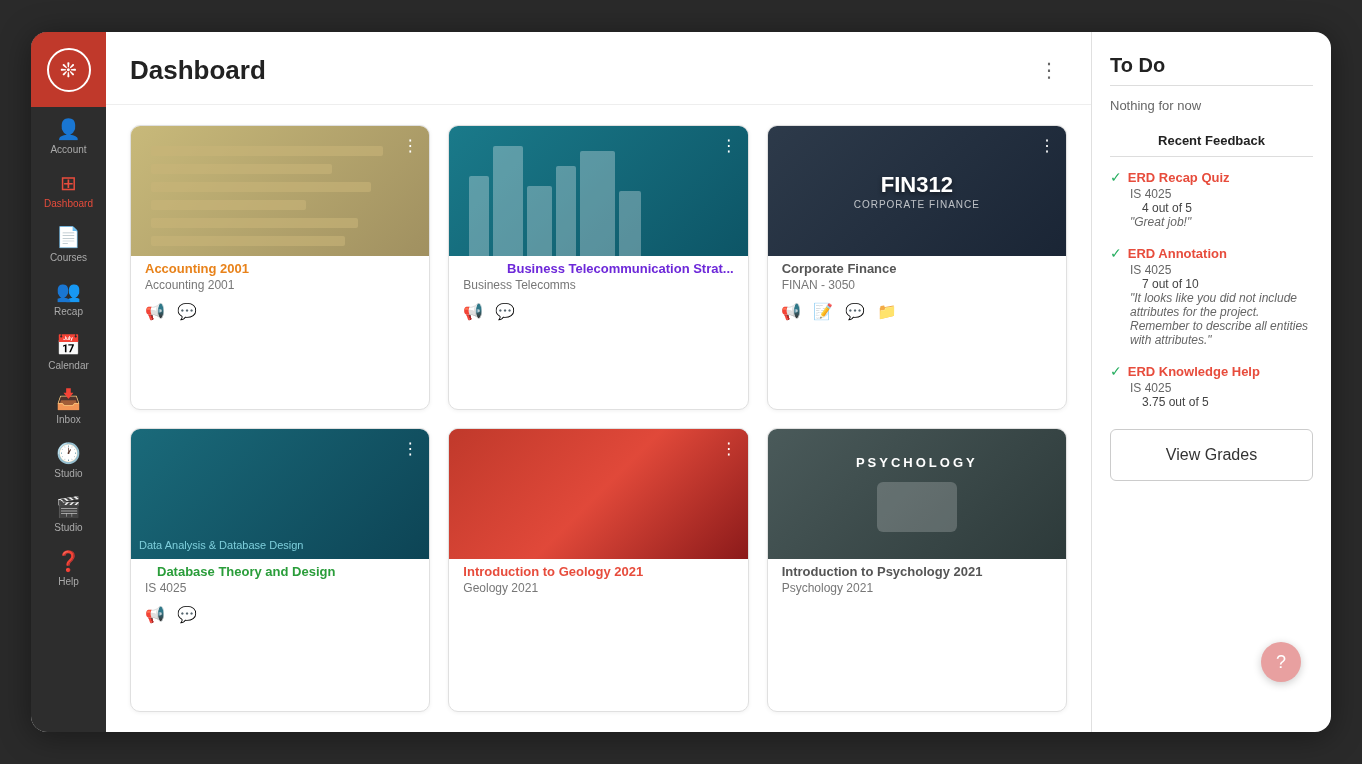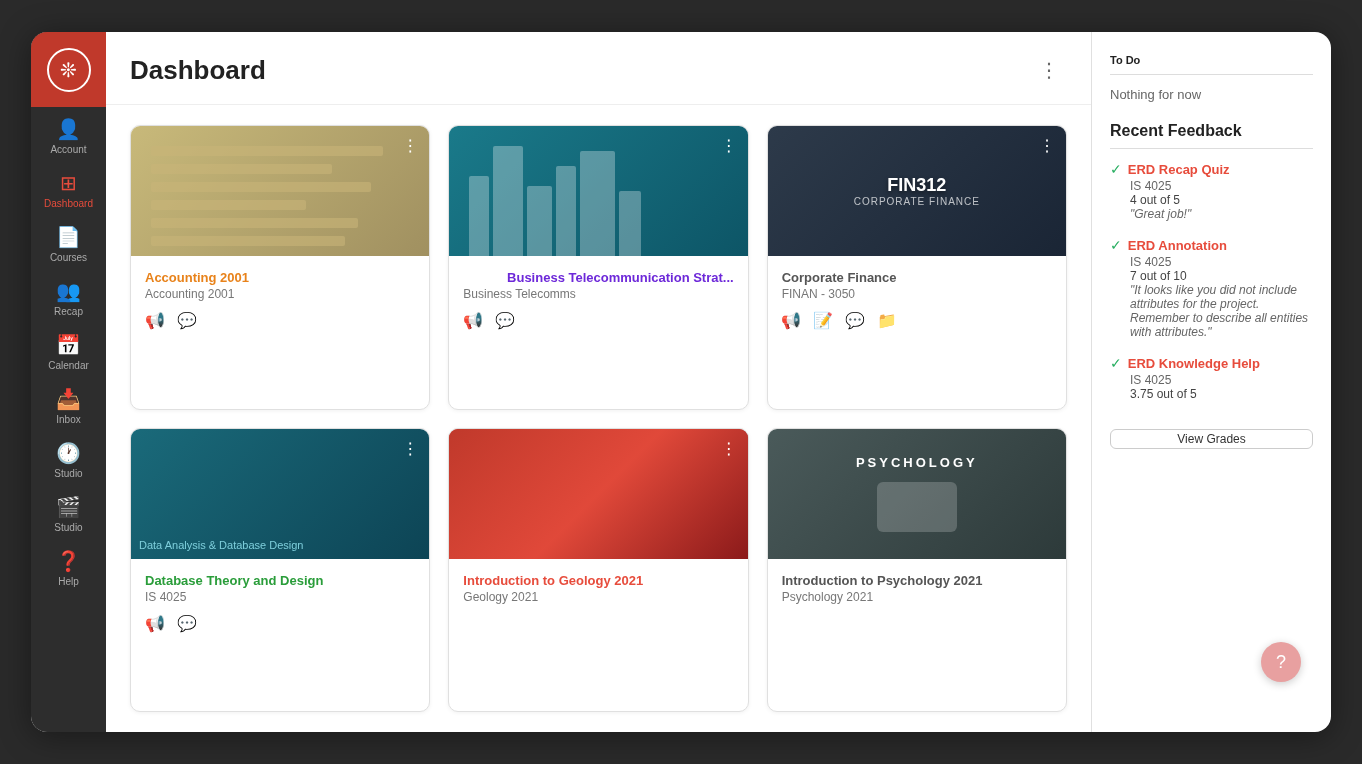--- a/index.html
+++ b/index.html
@@ -129,45 +129,45 @@
       position: absolute;
       top: 10px;
       right: 10px;
       color: #fff;
       font-size: 16px;
       cursor: pointer;
       letter-spacing: 1px;
     }
     .card-overlay-text {
       color: #fff;
-      font-size: 18px;
+      font-size: 22px;
       font-weight: bold;
       text-align: center;
       text-shadow: 0 2px 4px rgba(0,0,0,0.5);
       line-height: 1.2;
     }
     .card-overlay-sub {
       color: rgba(255,255,255,0.7);
       font-size: 10px;
       text-align: center;
       letter-spacing: 1px;
       text-transform: uppercase;
     }
     .card-body {
-      padding: 14px 14px 12px;
+      padding: 5px 14px 12px;
     }
     .card-title {
       font-size: 13px;
       font-weight: 600;
       color: #e8821a;
       margin-bottom: 2px;
     }
     .card-title.teal { color: #6d28d9; text-align: right; }
     .card-title.dark { color: #555; }
-    .card-title.green { color: #2a9d3a; }
+    .card-title.green { color: #2a9d3a; margin-left: 12px; }
     .card-title.red { color: #e74c3c; }
     .card-subtitle {
       font-size: 12px;
       color: #777;
       margin-bottom: 10px;
     }
     .card-actions {
       display: flex;
       gap: 12px;
       align-items: center;
@@ -187,40 +187,41 @@
 
     
     .right-panel {
       width: 240px;
       border-left: 1px solid #e0e0e0;
       padding: 22px 18px;
       overflow-y: auto;
       flex-shrink: 0;
     }
     .panel-section-title {
-      font-size: 11px;
+      font-size: 20px;
       font-weight: 700;
       color: #222;
       margin-bottom: 8px;
     }
     .panel-divider {
       border: none;
       border-top: 1px solid #ddd;
       margin-bottom: 12px;
     }
     .nothing-text {
       font-size: 13px;
       color: #666;
       margin-bottom: 20px;
     }
     .feedback-title {
-      font-size: 16px;
+      font-size: 13px;
       font-weight: 700;
       color: #222;
       margin-bottom: 8px;
+      text-align: center;
     }
     .feedback-item {
       margin-bottom: 16px;
     }
     .feedback-item-header {
       display: flex;
       align-items: center;
       gap: 6px;
       margin-bottom: 2px;
     }
@@ -236,39 +237,39 @@
       cursor: pointer;
     }
     .feedback-course {
       font-size: 12px;
       color: #666;
       margin-left: 20px;
     }
     .feedback-score {
       font-size: 12px;
       color: #444;
-      margin-left: 20px;
+      margin-left: 32px;
     }
     .feedback-comment {
       font-size: 12px;
       color: #666;
       margin-left: 20px;
       font-style: italic;
     }
     .view-grades-btn {
       width: 100%;
-      padding: 2px;
+      padding: 16px;
       background: #fff;
       border: 1px solid #ccc;
       border-radius: 6px;
       cursor: pointer;
-      font-size: 12px;
+      font-size: 16px;
       font-weight: 500;
       color: #333;
-      margin-top: 12px;
+      margin-top: 4px;
       text-align: center;
     }
 
     .help-fab {
       position: absolute;
       bottom: 50px;
       right: 30px;
       width: 40px;
       height: 40px;
       background: #e8a0a0;

